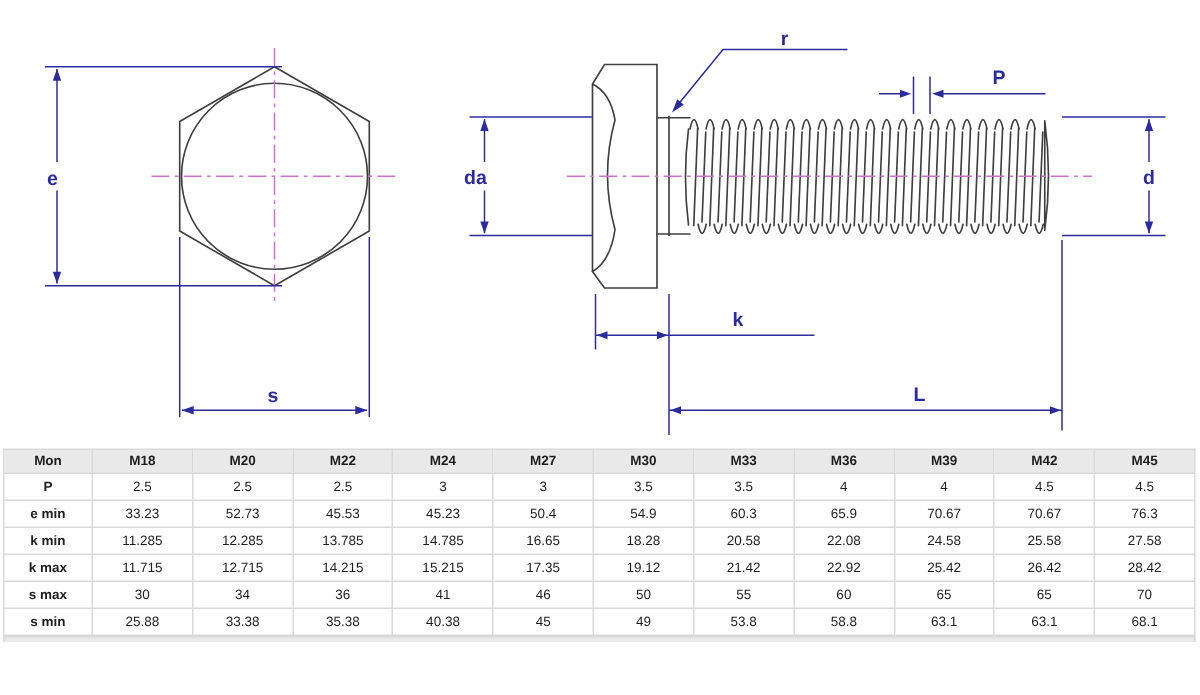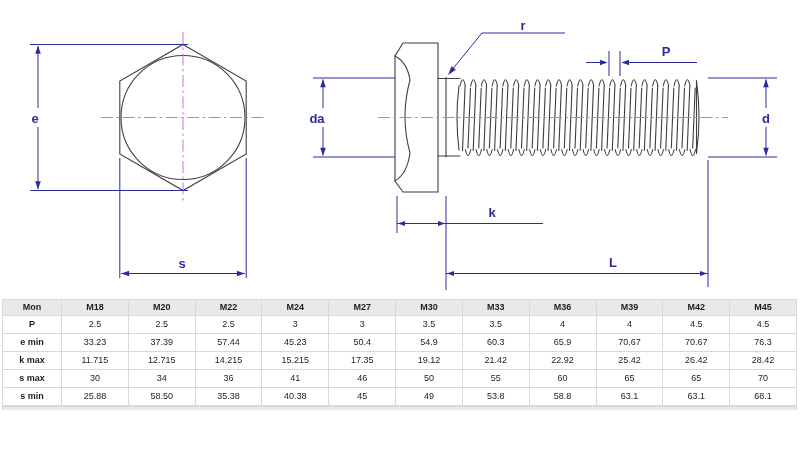--- a/index.html
+++ b/index.html
@@ -151,30 +151,44 @@
             <td>3.5</td>
             <td>3.5</td>
             <td>4</td>
             <td>4</td>
             <td>4.5</td>
             <td>4.5</td>
           </tr>
           <tr>
             <th>e min</th>
             <td>33.23</td>
-            <td>37.39</td>
-            <td>57.44</td>
+            <td>52.73</td>
+            <td>45.53</td>
             <td>45.23</td>
             <td>50.4</td>
             <td>54.9</td>
             <td>60.3</td>
             <td>65.9</td>
             <td>70.67</td>
             <td>70.67</td>
             <td>76.3</td>
+          </tr>
+          <tr>
+            <th>k min</th>
+            <td>11.285</td>
+            <td>12.285</td>
+            <td>13.785</td>
+            <td>14.785</td>
+            <td>16.65</td>
+            <td>18.28</td>
+            <td>20.58</td>
+            <td>22.08</td>
+            <td>24.58</td>
+            <td>25.58</td>
+            <td>27.58</td>
           </tr>
           <tr>
             <th>k max</th>
             <td>11.715</td>
             <td>12.715</td>
             <td>14.215</td>
             <td>15.215</td>
             <td>17.35</td>
             <td>19.12</td>
             <td>21.42</td>
@@ -193,21 +207,21 @@
             <td>50</td>
             <td>55</td>
             <td>60</td>
             <td>65</td>
             <td>65</td>
             <td>70</td>
           </tr>
           <tr>
             <th>s min</th>
             <td>25.88</td>
-            <td>58.50</td>
+            <td>33.38</td>
             <td>35.38</td>
             <td>40.38</td>
             <td>45</td>
             <td>49</td>
             <td>53.8</td>
             <td>58.8</td>
             <td>63.1</td>
             <td>63.1</td>
             <td>68.1</td>
           </tr>

